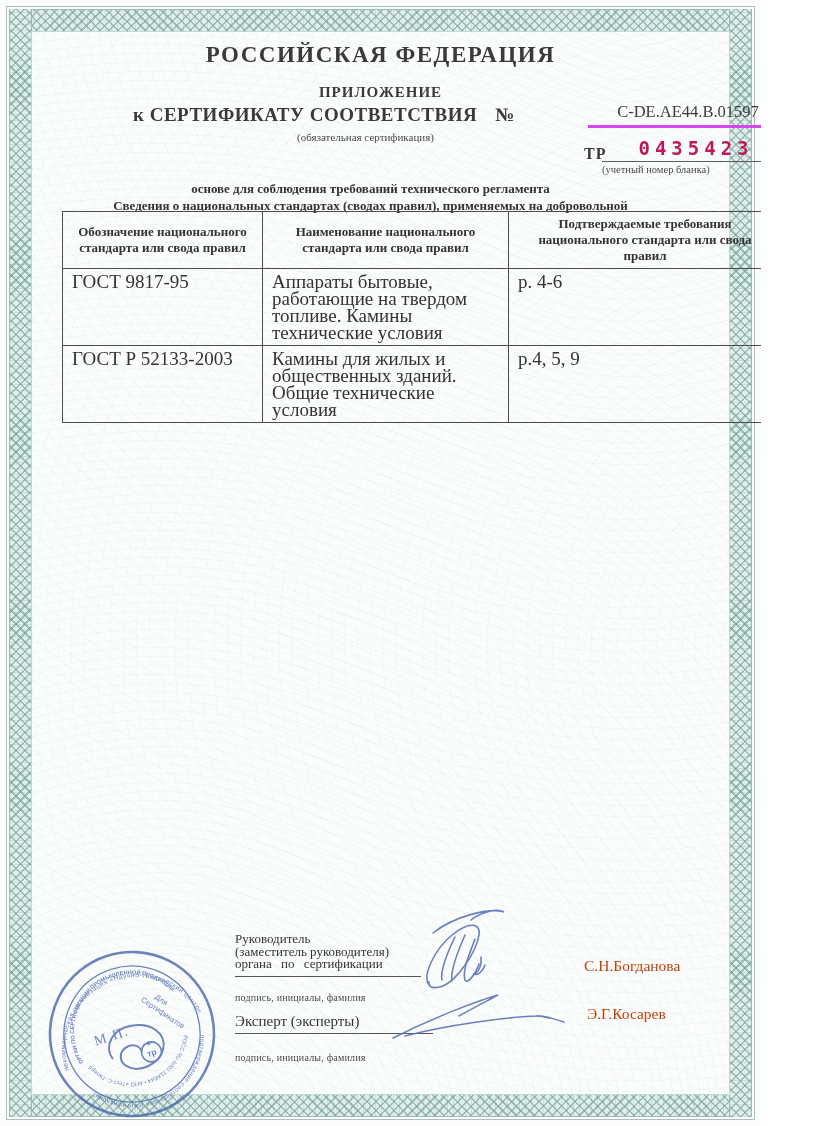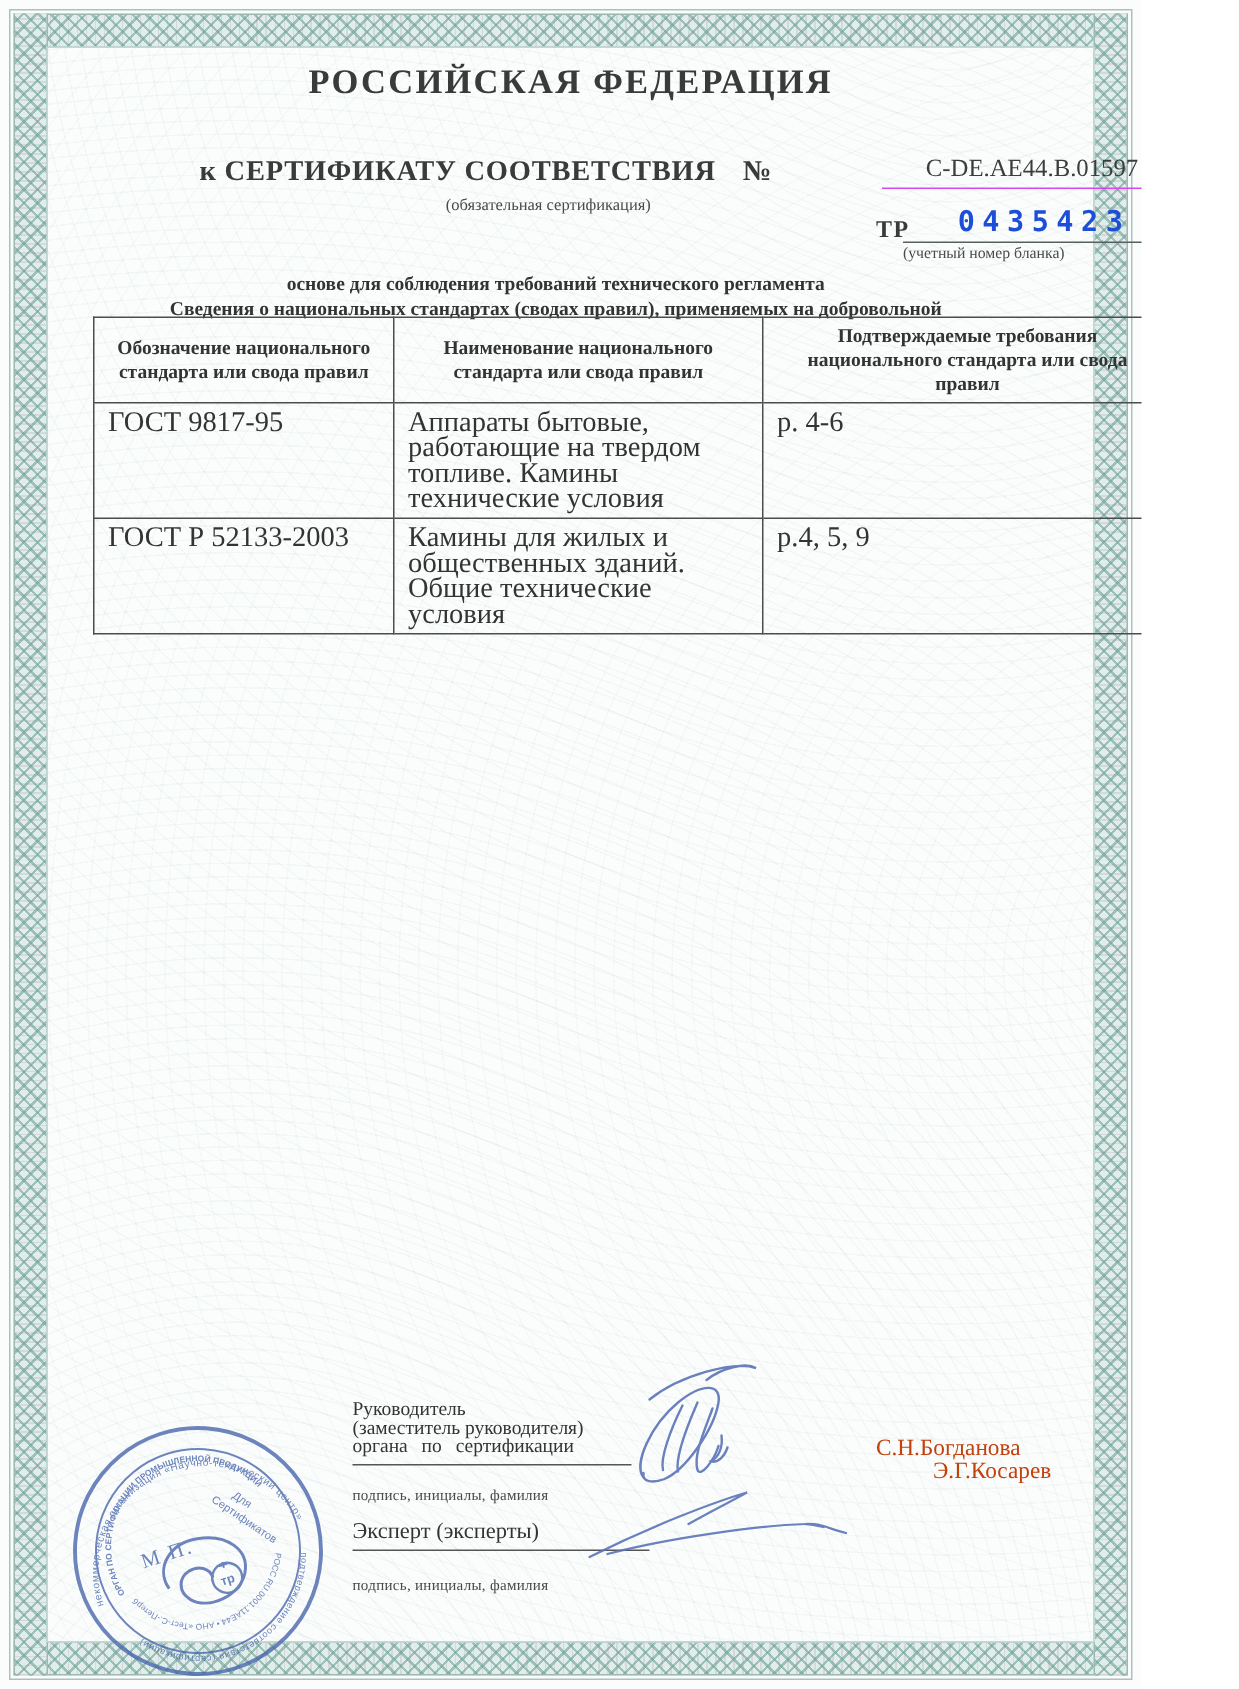--- a/index.html
+++ b/index.html
@@ -23,25 +23,25 @@
   .band.top{top:9px}.band.bottom{bottom:9px}.band.left{left:9px}.band.right{right:9px}
   .texture{position:absolute;inset:32px;pointer-events:none;background:
     repeating-radial-gradient(circle at 18% 108%, rgba(138,176,168,.075) 0 1px, rgba(255,255,255,0) 1px 9px),
     repeating-radial-gradient(circle at 86% -8%, rgba(138,176,168,.07) 0 1px, rgba(255,255,255,0) 1px 11px),
     repeating-radial-gradient(circle at 112% 58%, rgba(140,140,175,.05) 0 1px, rgba(255,255,255,0) 1px 13px);}
 
   
   .country{position:absolute;top:42px;left:0;right:0;text-align:center;font-size:23px;font-weight:bold;letter-spacing:1.5px;color:#3a3a3a;}
   .doc-title{position:absolute;top:84px;left:0;right:0;text-align:center;font-size:15px;font-weight:bold;letter-spacing:1px;color:#3a3a3a;}
   .cert-line{position:absolute;top:104px;left:133px;display:flex;gap:18px;align-items:baseline;font-size:19px;font-weight:bold;color:#3a3a3a;letter-spacing:.5px;}
-  .cert-number{position:absolute;top:102px;left:588px;width:200px;text-align:center;font-size:16.5px;color:#3c3c3c;border-bottom:1px solid #d946ef;padding-bottom:3px;}
+  .cert-number{position:absolute;top:102px;left:588px;width:200px;text-align:center;font-size:16.5px;color:#3c3c3c;border-bottom:3px solid #d946ef;padding-bottom:3px;}
   .cert-kind{position:absolute;top:131px;left:0;right:30px;text-align:center;font-size:11px;font-weight:normal;color:#4a4a4a;}
   .tr-label{position:absolute;top:145px;left:584px;font-size:16px;font-weight:bold;letter-spacing:1px;color:#3a3a3a;}
   .blank-number{position:absolute;top:137px;left:602px;width:188px;text-align:center;border-bottom:1px solid #57605d;
-    font-family:"DejaVu Sans Mono",monospace;font-weight:bold;font-size:19px;letter-spacing:5px;color:#1d4ed8;padding-bottom:2px;}
+    font-family:"DejaVu Sans Mono",monospace;font-weight:bold;font-size:19px;letter-spacing:5px;color:#be185d;padding-bottom:2px;}
   .blank-caption{position:absolute;top:164px;left:602px;width:188px;text-align:left;font-size:10.5px;color:#4a4a4a;}
 
   .intro{position:absolute;top:180px;left:40px;right:60px;text-align:center;font-size:13px;font-weight:bold;line-height:17px;color:#333;}
 
   
   table.standards{position:absolute;top:211px;left:62px;width:719px;border-collapse:collapse;table-layout:fixed;}
   table.standards th,table.standards td{border:1.4px solid #4c4c4c;padding:4px 9px;}
   table.standards th{font-size:13px;font-weight:bold;text-align:center;vertical-align:middle;height:48px;line-height:16px;color:#333;}
   table.standards td{font-size:19px;vertical-align:top;line-height:17px;color:#333;}
   tr.r1 td{height:50px;}
@@ -52,38 +52,39 @@
   .role-block .rb-line{white-space:nowrap;}
   .role-block .rb-just{word-spacing:6px;}
   .sig-rule{border-top:1.2px solid #555;margin-top:5px;}
   .sig-caption{font-size:10px;color:#4a4a4a;margin-top:15px;letter-spacing:.2px;}
   .head-block{top:933px;}
   .head-block .sig-rule{width:186px;}
   .expert-block{top:1013px;font-size:15px;line-height:17px;}
   .expert-block .sig-rule{width:198px;margin-top:3px;}
   .name{position:absolute;font-size:15.5px;color:#c2410c;}
   .name-head{left:584px;top:957px;}
-  .name-expert{left:587px;top:972px;margin-left:35px;}
+  .name-expert{left:587px;top:1005px;}
   .sig-svg{position:absolute;left:385px;top:895px;width:200px;height:160px;z-index:4;}
   .stamp{position:absolute;left:44px;top:946px;width:176px;height:176px;z-index:5;}
 </style>
 </head>
 <body>
 
 <div class="page">
 
   <div class="hairline-outer"></div>
   <div class="band h top"></div>
   <div class="band h bottom"></div>
   <div class="band v left"></div>
   <div class="band v right"></div>
   <div class="hairline-inner"></div>
   <div class="texture"></div>
 
   <div class="country">РОССИЙСКАЯ ФЕДЕРАЦИЯ</div>
+  <div class="doc-title">ПРИЛОЖЕНИЕ</div>
   <div class="cert-line">
     <span>к СЕРТИФИКАТУ СООТВЕТСТВИЯ</span>
     <span>№</span>
   </div>
   <div class="cert-number">C-DE.AE44.B.01597</div>
   <div class="cert-kind">(обязательная сертификация)</div>
   <div class="tr-label">ТР</div>
   <div class="blank-number">0435423</div>
   <div class="blank-caption">(учетный номер бланка)</div>
 

